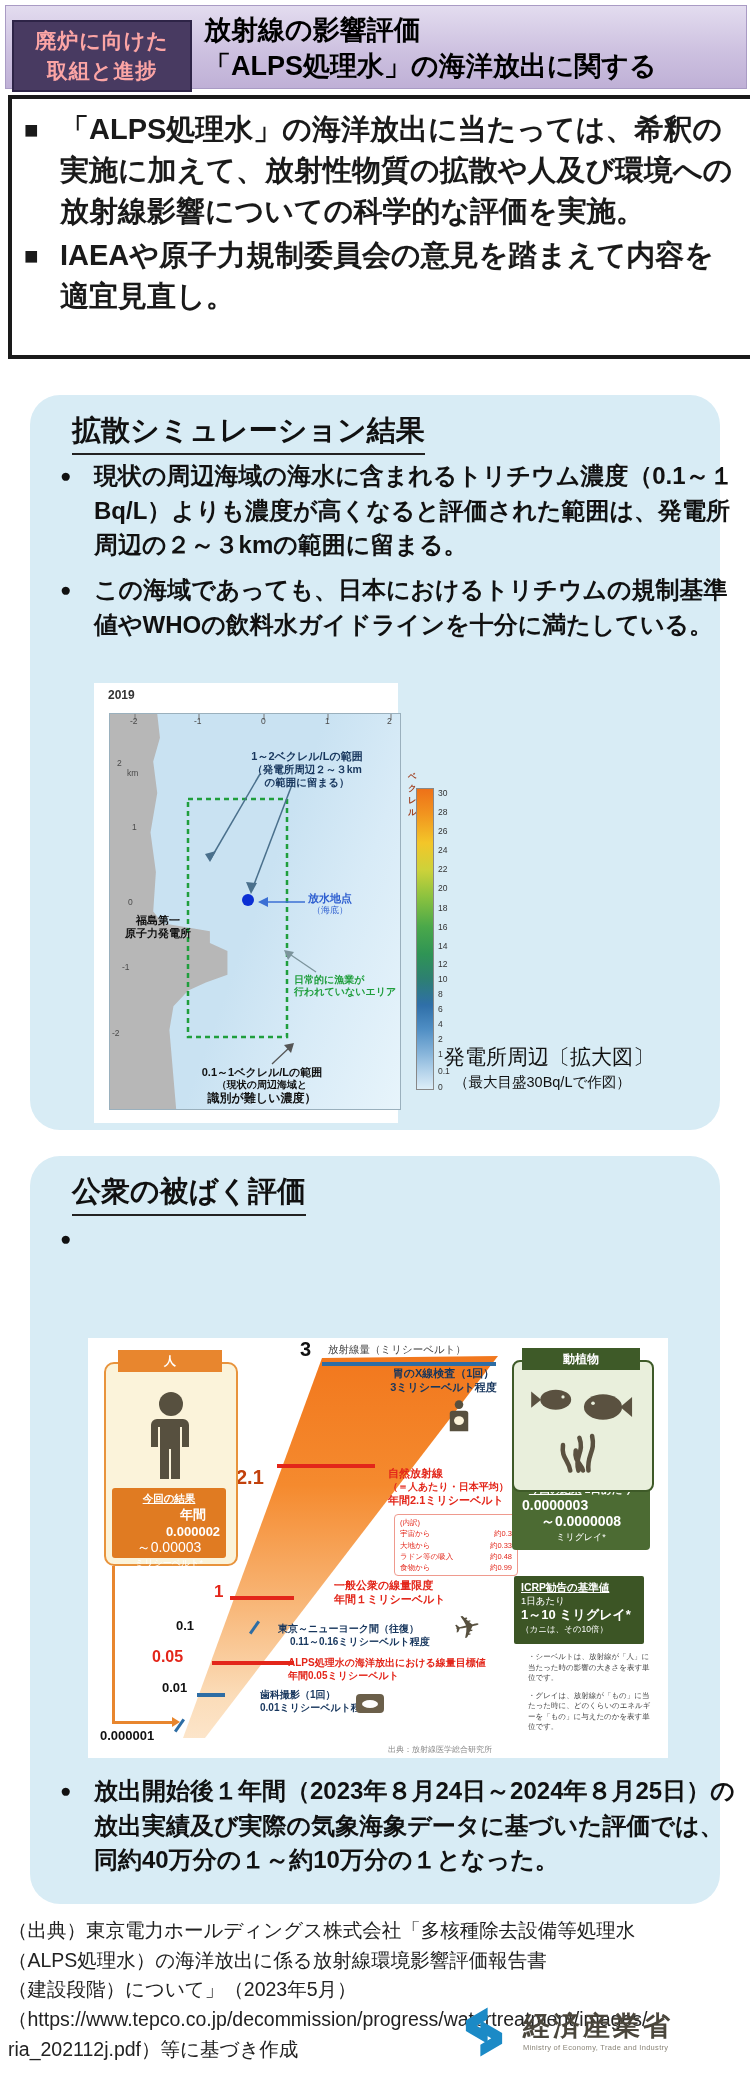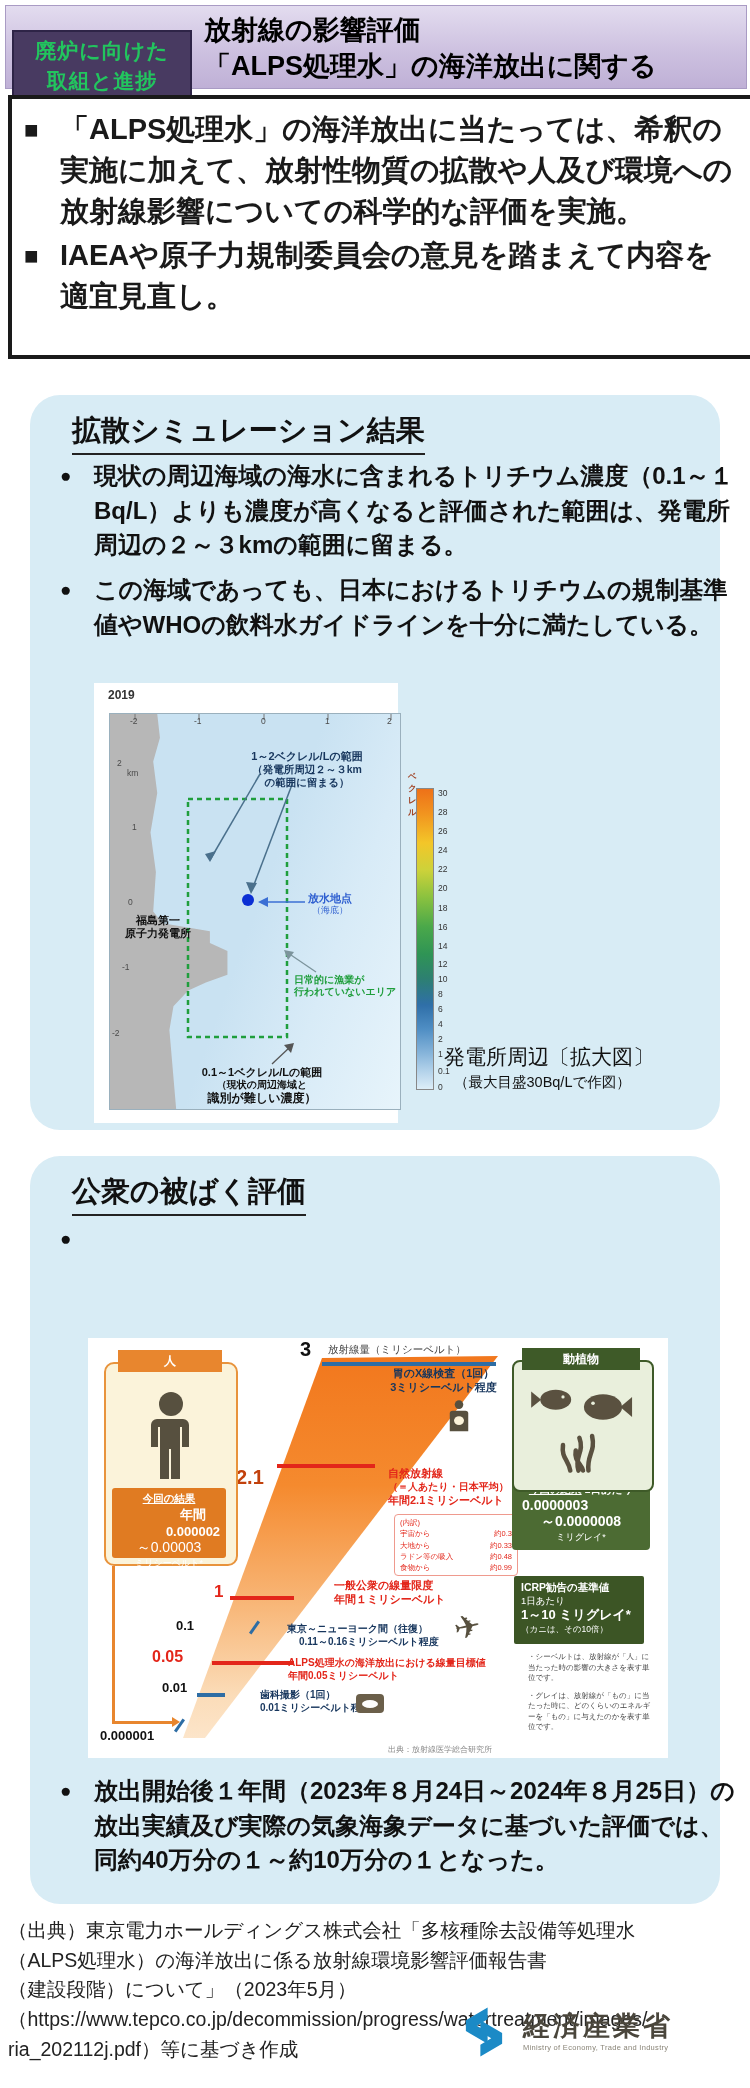--- a/index.html
+++ b/index.html
@@ -7,22 +7,22 @@
     width:750px;height:2088px;position:relative;overflow:hidden;background:#fff;
     font-family:"Liberation Sans","DejaVu Sans",sans-serif;color:#1a1a1a;
   }
   
   .header{
     position:absolute;left:5px;top:5px;width:740px;height:82px;
     background:linear-gradient(180deg,#e3dcef 0%,#cdc1e0 55%,#bfb0d6 100%);
     border:1px solid #a99bc4;
   }
   .badge{
-    position:absolute;left:6px;top:24px;width:176px;height:68px;
-    background:#483a61;border:2px solid #2e2447;color:#22c55e;
+    position:absolute;left:6px;top:14px;width:176px;height:68px;
+    background:#483a61;border:2px solid #2e2447;color:#fca5a5;
     display:flex;flex-direction:column;align-items:center;justify-content:center;
     font-weight:bold;font-size:21px;line-height:1.45;letter-spacing:1px;
   }
   .header-title{
     position:absolute;left:198px;top:6px;width:540px;
     font-size:27px;font-weight:bold;color:#000;line-height:1.35;
   }
   
   .summary-box{
     position:absolute;left:8px;top:95px;width:718px;height:240px;
@@ -321,21 +321,21 @@
       </div>
       <div class="bd-row">
         <span>食物から</span>
         <span>約0.99</span>
       </div>
     </div>
     <div class="ann ann-red" style="left:246px;top:240px;font-size:11px;">
       <div>一般公衆の線量限度</div>
       <div>年間１ミリシーベルト</div>
     </div>
-    <div class="ann ann-dark" style="left:190px;top:284px;font-size:10px;font-weight:600;margin-left:9px;">
+    <div class="ann ann-dark" style="left:190px;top:284px;font-size:10px;font-weight:600;">
       <div>東京～ニューヨーク間（往復）</div>
       <div style="padding-left:12px;">0.11～0.16ミリシーベルト程度</div>
     </div>
     <div class="plane-icon">✈</div>
     <div class="ann ann-red" style="left:200px;top:318px;font-size:10px;">
       <div>ALPS処理水の海洋放出における線量目標値</div>
       <div>年間0.05ミリシーベルト</div>
     </div>
     <div class="ann ann-dark" style="left:172px;top:350px;font-size:10px;font-weight:600;">
       <div>歯科撮影（1回）</div>
@@ -362,21 +362,21 @@
     <div class="biota-result">
       <div style="font-size:10.5px;">
         <span class="res-title">今回の結果</span>
         <span style="font-weight:bold;">1日あたり</span>
       </div>
       <div style="font-size:14px;font-weight:bold;text-align:left;padding-left:4px;">0.0000003</div>
       <div style="font-size:14px;font-weight:bold;">～0.0000008</div>
       <div style="font-size:9px;">ミリグレイ*</div>
     </div>
     <div class="icrp-box">
-      <div style="font-size:10.5px;font-weight:bold;">ICRP勧告の基準値</div>
+      <div style="font-size:10.5px;font-weight:bold;text-decoration:underline;">ICRP勧告の基準値</div>
       <div style="font-size:9.5px;">1日あたり</div>
       <div style="font-size:13px;font-weight:bold;">1～10 ミリグレイ*</div>
       <div style="font-size:8.5px;">（カニは、その10倍）</div>
     </div>
     <div class="fig-notes">
       <div>・シーベルトは、放射線が「人」に当たった時の影響の大きさを表す単位です。</div>
       <div style="margin-top:7px;">・グレイは、放射線が「もの」に当たった時に、どのくらいのエネルギーを「もの」に与えたのかを表す単位です。</div>
     </div>
     <div class="fig-source">出典：放射線医学総合研究所</div>
   </div>

